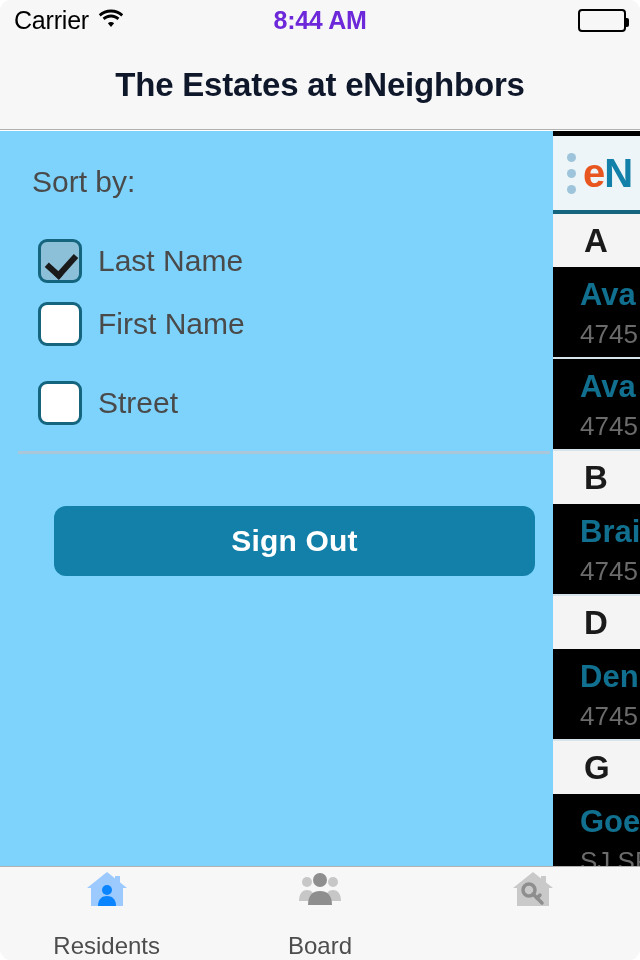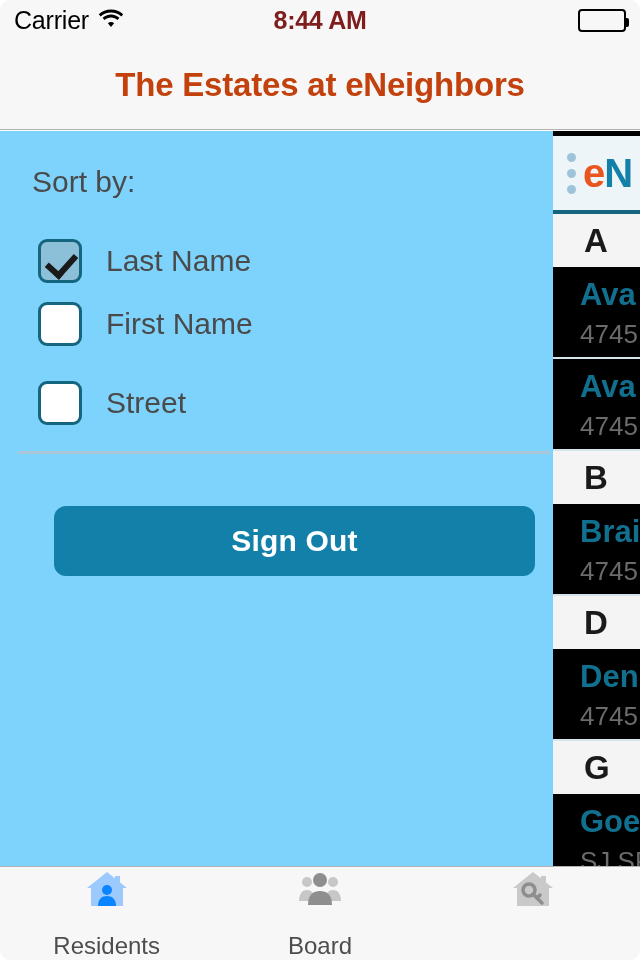--- a/index.html
+++ b/index.html
@@ -48,21 +48,21 @@
   .wifi-icon { display: block; }
   .status-center {
     position: absolute;
     left: 0; right: 0;
     text-align: center;
     pointer-events: none;
   }
   .clock-text {
     font-size: 25px;
     font-weight: bold;
-    color: #7f1d1d;
+    color: #6d28d9;
     letter-spacing: -0.3px;
     margin-top: 47px;
   }
   .status-right {
     margin-left: auto;
     display: flex;
     align-items: center;
   }
   .battery {
     position: relative;
@@ -93,21 +93,21 @@
     background: #f7f7f7;
     border-bottom: 1px solid #b2b2b2;
     box-sizing: border-box;
     display: flex;
     align-items: center;
     justify-content: center;
   }
   .nav-title {
     font-size: 33px;
     font-weight: bold;
-    color: #c2410c;
+    color: #0f172a;
     letter-spacing: -0.2px;
   }
 
   
   .content {
     position: absolute;
     left: 0; top: 131px;
     width: 640px;
     height: 735px;
     background: #7dd3fc;
@@ -146,21 +146,21 @@
   .checkbox.checked::after {
     content: "";
     position: absolute;
     left: 11px; top: 6px;
     width: 13px; height: 23px;
     border: solid #1a1a1a;
     border-width: 0 6px 6px 0;
     transform: rotate(42deg);
   }
   .option-label {
-    margin-left: 24px;
+    margin-left: 16px;
     font-size: 30px;
     color: #4a4a4a;
     white-space: nowrap;
   }
 
   .hr-divider {
     position: absolute;
     left: 18px; top: 320px;
     width: 532px; height: 3px;
     background: #a9c7d8;

